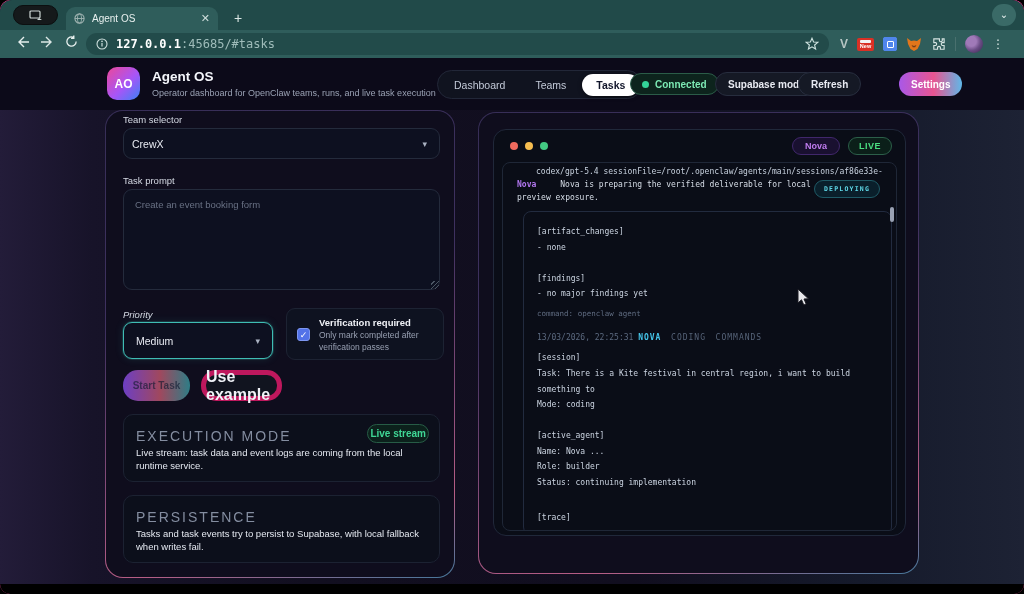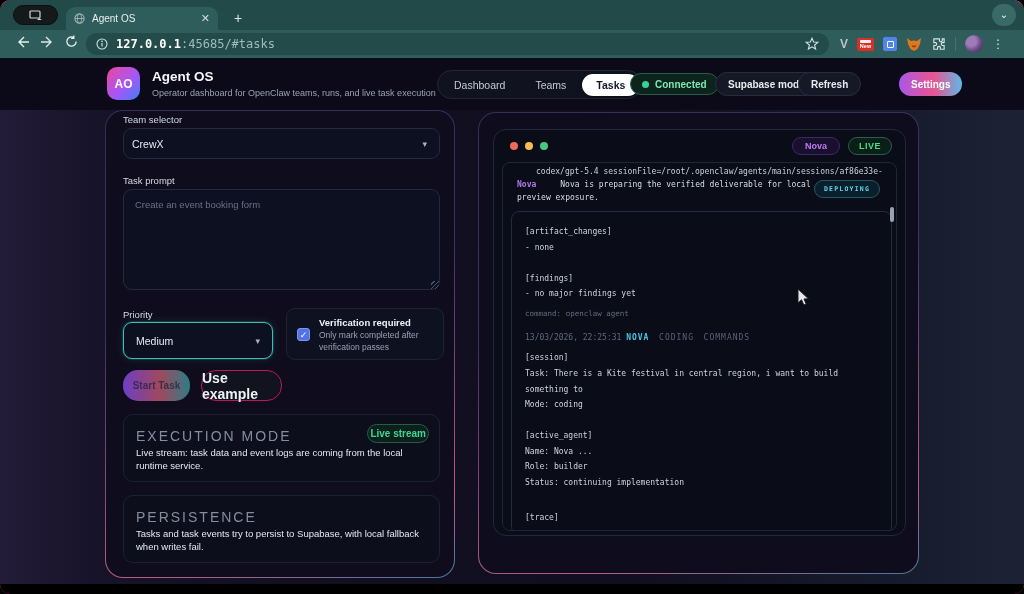--- a/index.html
+++ b/index.html
@@ -82,21 +82,21 @@
   .sel-medium { top:211px; width:150px; height:37px; border:1px solid #3fbdb4; box-shadow:0 0 0 1px rgba(63,189,180,.18), 0 0 8px rgba(63,189,180,.15); }
   .vcard { position:absolute; left:180px; top:197px; width:158px; height:52px; background:#0e1220; border:1px solid #1d2333; border-radius:9px; }
   .checkbox { position:absolute; left:10px; top:19px; width:13px; height:13px; border-radius:3px; background:#5272e8;
               border:1px solid #7d96f0; color:#fff; font-size:9px; line-height:12px; text-align:center; }
   .vtitle { position:absolute; left:32px; top:8px; color:#f0f2f7; font-size:9.5px; font-weight:bold; }
   .vdesc { position:absolute; left:32px; top:21px; width:118px; color:#98a0b2; font-size:8.5px; line-height:11.5px; }
   .btn-start { position:absolute; left:17px; top:259px; width:67px; height:31px; border-radius:15px;
                background:linear-gradient(90deg,#6d3fc4 0%,#a0485e 55%,#2e7d86 100%);
                color:rgba(13,24,46,.62); font-size:10px; font-weight:bold; display:flex; align-items:center; justify-content:center; }
   .btn-example { position:absolute; left:95px; top:259px; width:81px; height:31px; border-radius:15px; background:#11141f;
-                 border:1px solid #be185d; color:#f0f2f7; font-size:14px; font-weight:bold; display:flex; align-items:center; justify-content:center; }
+                 border:5px solid #be185d; color:#f0f2f7; font-size:16px; font-weight:bold; display:flex; align-items:center; justify-content:center; }
   .infocard { position:absolute; left:17px; width:317px; height:68px; background:#0c0f1b; border:1px solid #1c2232; border-radius:10px; }
   .infocard .clabel { position:absolute; left:12px; top:13px; color:#848da0; font-size:14px; letter-spacing:2px; }
   .infocard .cbody { position:absolute; left:12px; top:31px; width:300px; color:#e4e8f0; font-size:9.5px; line-height:13px; }
   .livestream { position:absolute; right:10px; top:9px; padding:3px 2px; border-radius:11px; background:#0c211c;
                 border:1px solid #275c46; color:#3fd695; font-size:10px; font-weight:bold; }
 
   
   .termcard { position:absolute; left:14px; top:16px; width:413px; height:407px; background:#0a0d17;
               border:1px solid #20283a; border-radius:13px; }
   .dots { position:absolute; left:16px; top:12px; display:flex; gap:7px; }
@@ -108,21 +108,21 @@
             color:#4ade80; font-size:9px; font-weight:bold; letter-spacing:.5px; }
   .scroll { position:absolute; left:8px; top:32px; width:395px; height:369px; border:1px solid #1f2737;
             border-radius:8px; overflow:hidden; font-family:"DejaVu Sans Mono", monospace; font-size:8px;
             color:#ccd5e2; }
   .sline { padding-left:33px; margin-top:4px; white-space:nowrap; color:#c7d1de; }
   .novarow { margin:3px 0 0 14px; width:332px; line-height:12.5px; color:#d7dee8; }
   .novarow b { color:#b277f0; padding-right:24px; font-weight:bold; }
   .b-deploying { position:absolute; right:16px; top:17px; padding:4px 9px; border-radius:10px; background:#0a1f2b;
                  border:1px solid #1f5a66; color:#5fd8e8; font-size:6.5px; font-weight:bold; letter-spacing:1.2px;
                  font-family:"DejaVu Sans Mono", monospace; }
-  .logbox { margin:7px 4px 0 8px; height:324px; border:1px solid #222b3f; border-radius:8px; padding:12px 12px 0 13px; }
+  .logbox { margin:7px 4px 0 20px; height:324px; border:1px solid #222b3f; border-radius:8px; padding:12px 12px 0 13px; }
   .ln { line-height:15.5px; white-space:pre; }
   .ln.dim { color:#5f6b80; font-size:7.5px; margin-top:4px; }
   .ln.ts { margin-top:9px; color:#5c6a80; }
   .ln.ts .ag { color:#45c4e8; font-weight:bold; letter-spacing:1px; }
   .ln.ts .tag { color:#566378; letter-spacing:1px; }
   .gap { height:15.5px; }
   .thumb { position:absolute; right:2px; top:44px; width:4px; height:15px; border-radius:2px; background:#99a1b3; }
 
   .cursor { position:absolute; left:797px; top:230px; }
   .bottombar { position:absolute; left:0; top:584px; width:1024px; height:10px; background:#000; }
@@ -219,21 +219,21 @@
       <div class="panel lpanel">
         <div class="panel-inner">
           <div class="flabel" style="top:3px;">Team selector</div>
           <div class="select" style="top:17px;padding-left:8px;">
             <span>CrewX</span>
             <span class="chev">▾</span>
           </div>
           <div class="flabel" style="top:64px;">Task prompt</div>
           <textarea class="prompt" placeholder="Create an event booking form" style=""></textarea>
           <div class="resize-grip"></div>
-          <div class="flabel" style="top:198px;">Priority</div>
+          <div class="flabel" style="top:198px;font-style:italic;">Priority</div>
           <div class="select sel-medium">
             <span>Medium</span>
             <span class="chev">▾</span>
           </div>
           <div class="vcard">
             <span class="checkbox">✓</span>
             <div class="vtitle">Verification required</div>
             <div class="vdesc">Only mark completed after verification passes</div>
           </div>
           <div class="btn-start">Start Task</div>

